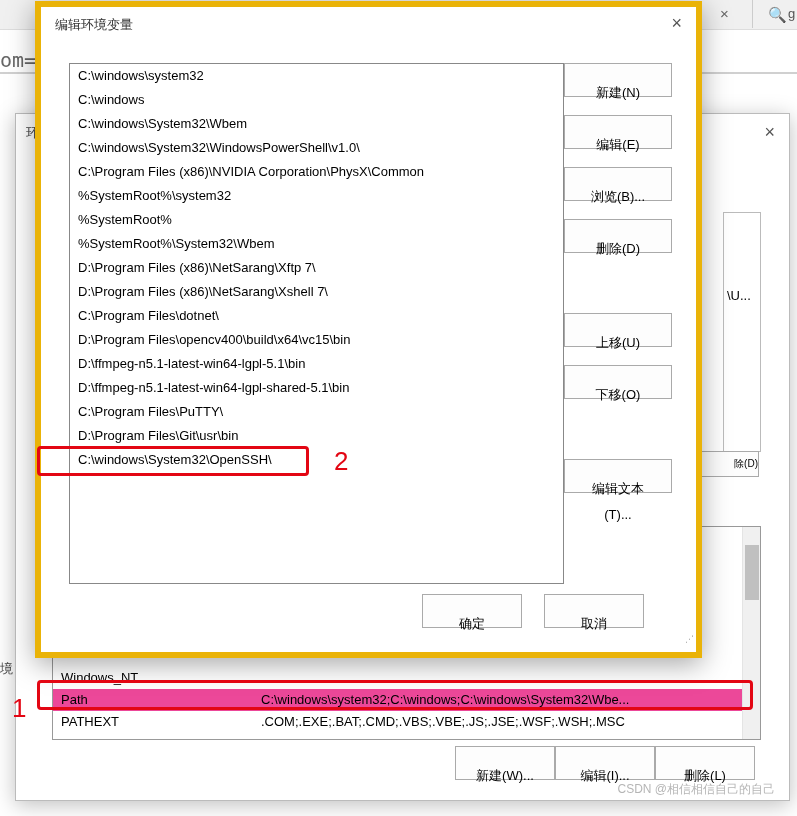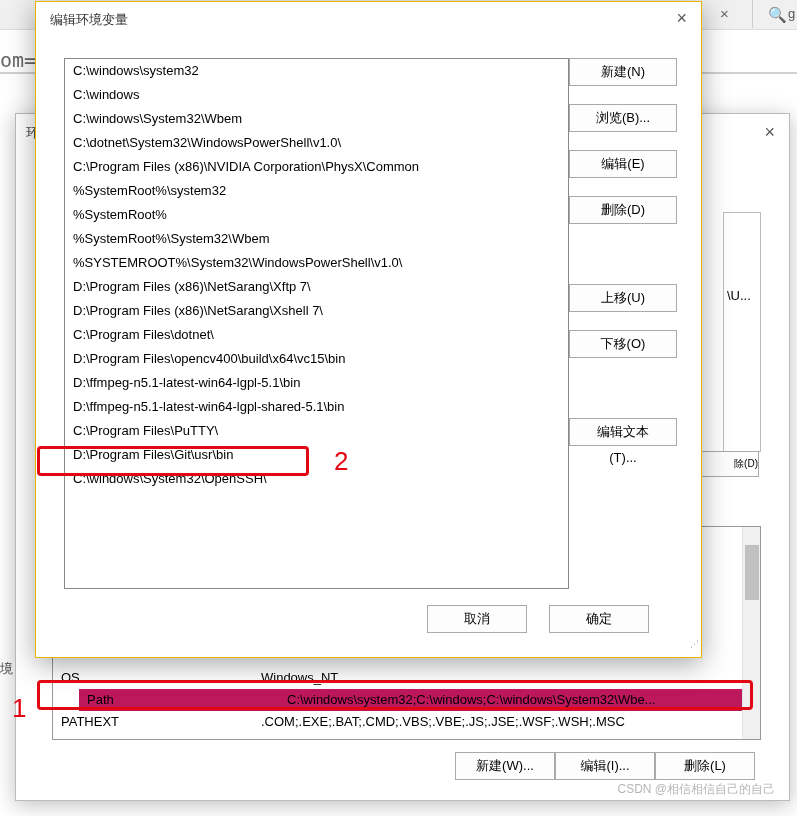--- a/index.html
+++ b/index.html
@@ -128,51 +128,51 @@
       background: #c0c0c0;
     }
     .sysvar-row {
       display: flex;
       height: 22px;
       line-height: 22px;
       padding-left: 8px;
       white-space: nowrap;
       overflow: hidden;
     }
-    .sysvar-row-sel { background: #be185d; margin-left: 26px; }
+    .sysvar-row-sel { background: #ec4899; }
     .sysvar-col1 { width: 200px; flex-shrink: 0; }
     .sysvar-col2 { flex: 1; overflow: hidden; }
     .sysvar-grid-spacer { height: 140px; }
 
     .sysvar-bottom-btns {
       position: absolute;
       bottom: 20px; right: 34px;
       display: flex;
     }
     .win-btn {
       min-width: 100px;
       height: 28px;
       border: 1px solid #aaa;
       background: #fdfdfd;
       text-align: center;
       line-height: 26px;
-      padding: 0 14px;
+      padding: 16px 14px;
       font-size: 13px;
       cursor: pointer;
     }
 
     
     .edit-dialog {
       position: absolute;
       top: 1px;
       left: 35px;
       width: 667px;
       height: 657px;
       background: #fff;
-      border: 1px solid #eab308;
+      border: 6px solid #eab308;
       box-shadow: 0 6px 26px rgba(0,0,0,0.35);
     }
     .edit-title {
       padding: 9px 14px 8px 14px;
       font-size: 13px;
       color: #333;
     }
     .edit-close {
       position: absolute;
       top: 6px; right: 14px;
@@ -268,21 +268,20 @@
 
   <div class="sysvar-upper-list">
     <div class="sysvar-upper-item" style="margin-top:70px;">\U...</div>
   </div>
   <div class="sysvar-upper-btn-del">除(D)</div>
 
   <div class="sysvar-grid">
     <div class="sysvar-grid-spacer"></div>
     <div id="sysvar-rows">
         <div class="sysvar-row">
-          <span class="sysvar-col1">OS</span>
           <span class="sysvar-col2">Windows_NT</span>
         </div>
         <div class="sysvar-row sysvar-row-sel">
           <span class="sysvar-col1">Path</span>
           <span class="sysvar-col2">C:\windows\system32;C:\windows;C:\windows\System32\Wbe...</span>
         </div>
         <div class="sysvar-row">
           <span class="sysvar-col1">PATHEXT</span>
           <span class="sysvar-col2">.COM;.EXE;.BAT;.CMD;.VBS;.VBE;.JS;.JSE;.WSF;.WSH;.MSC</span>
         </div>
@@ -306,52 +305,51 @@
 
 <div class="edit-dialog">
   <div class="edit-title">编辑环境变量</div>
   <span class="edit-close">×</span>
 
   <div class="edit-body">
     <div class="edit-list" id="edit-list">
         <div class="edit-list-item">C:\windows\system32</div>
         <div class="edit-list-item">C:\windows</div>
         <div class="edit-list-item">C:\windows\System32\Wbem</div>
-        <div class="edit-list-item">C:\dotnet\System32\WindowsPowerShell\v1.0\</div>
+        <div class="edit-list-item">C:\windows\System32\WindowsPowerShell\v1.0\</div>
         <div class="edit-list-item">C:\Program Files (x86)\NVIDIA Corporation\PhysX\Common</div>
         <div class="edit-list-item">%SystemRoot%\system32</div>
         <div class="edit-list-item">%SystemRoot%</div>
         <div class="edit-list-item">%SystemRoot%\System32\Wbem</div>
-        <div class="edit-list-item">%SYSTEMROOT%\System32\WindowsPowerShell\v1.0\</div>
         <div class="edit-list-item">D:\Program Files (x86)\NetSarang\Xftp 7\</div>
         <div class="edit-list-item">D:\Program Files (x86)\NetSarang\Xshell 7\</div>
         <div class="edit-list-item">C:\Program Files\dotnet\</div>
         <div class="edit-list-item">D:\Program Files\opencv400\build\x64\vc15\bin</div>
         <div class="edit-list-item">D:\ffmpeg-n5.1-latest-win64-lgpl-5.1\bin</div>
         <div class="edit-list-item">D:\ffmpeg-n5.1-latest-win64-lgpl-shared-5.1\bin</div>
         <div class="edit-list-item">C:\Program Files\PuTTY\</div>
         <div class="edit-list-item">D:\Program Files\Git\usr\bin</div>
         <div class="edit-list-item">C:\windows\System32\OpenSSH\</div>
       </div>
     <div class="edit-side">
       <div class="win-btn">新建(N)</div>
+      <div class="win-btn">编辑(E)</div>
       <div class="win-btn">浏览(B)...</div>
-      <div class="win-btn">编辑(E)</div>
       <div class="win-btn">删除(D)</div>
       <div class="group-gap"></div>
       <div class="win-btn">上移(U)</div>
       <div class="win-btn">下移(O)</div>
       <div class="group-gap"></div>
       <div class="win-btn">编辑文本(T)...</div>
     </div>
   </div>
 
   <div class="edit-bottom">
+    <div class="win-btn">确定</div>
     <div class="win-btn">取消</div>
-    <div class="win-btn">确定</div>
   </div>
   <div class="edit-resize">⋰</div>
 </div>
 
 <div class="anno-box1" style="top:446px; left:37px; width:272px; height:30px;"></div>
 <div class="anno-label" style="top:446px; left:334px;">2</div>
 
 <div class="anno-box1" style="top:680px; left:37px; width:716px; height:30px;"></div>
 <div class="anno-label" style="top:693px; left:12px;">1</div>
 

